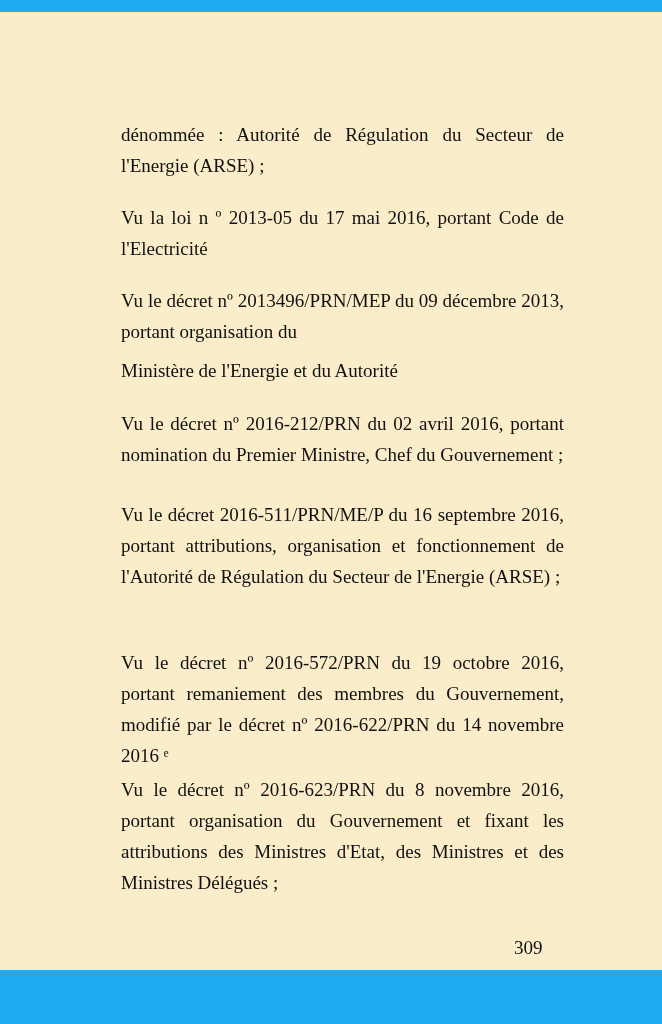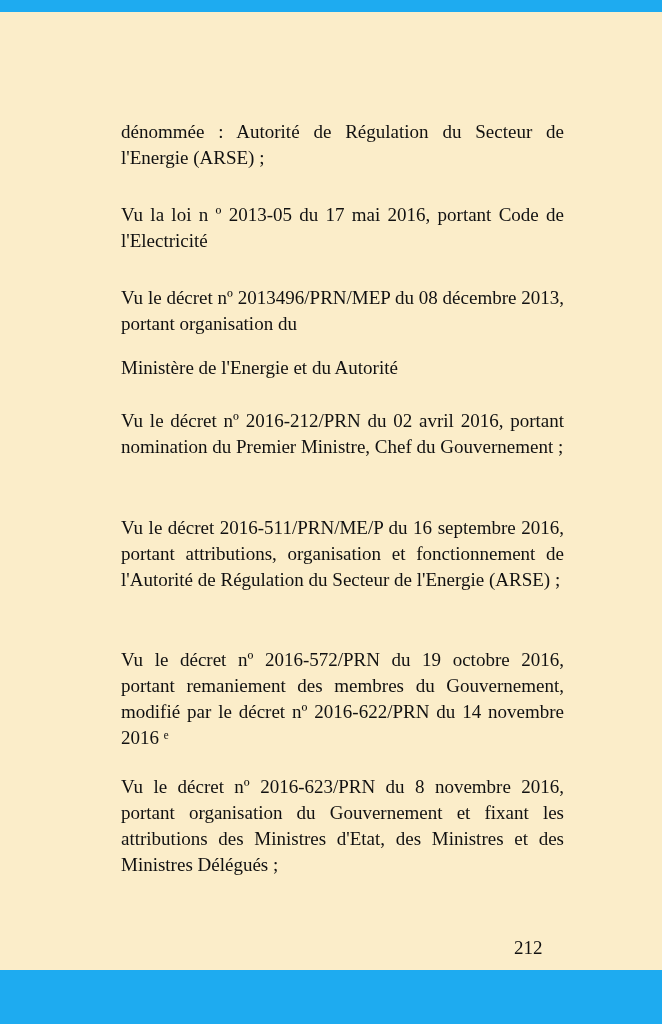--- a/index.html
+++ b/index.html
@@ -6,36 +6,36 @@
     body {
       width: 662px; height: 1024px; position: relative; overflow: hidden;
       background: #fbedc9;
       font-family: "Liberation Serif", "DejaVu Serif", serif;
       color: #111;
     }
     .top-bar { position: absolute; left: 0; top: 0; width: 662px; height: 12px; background: #1eabf0; }
     .bottom-bar { position: absolute; left: 0; top: 970px; width: 662px; height: 54px; background: #1eabf0; }
     .content { position: absolute; left: 121px; top: 119px; width: 443px; }
     .para {
-      font-size: 19px; line-height: 26px; text-align: justify;
+      font-size: 19px; line-height: 31px; text-align: justify;
       margin: 0; position: absolute; left: 0; width: 443px;
     }
     .page-number { position: absolute; left: 514px; top: 935px; font-size: 19px; line-height: 26px; }
   </style>
 </head>
 <body>
 
 <div class="top-bar"></div>
 
 <div class="content">
   <p class="para" style="top:0px">dénommée : Autorité de Régulation du Secteur de l'Energie (ARSE) ;</p>
   <p class="para" style="top:83px">Vu la loi n º 2013-05 du 17 mai 2016, portant Code de l'Electricité</p>
-  <p class="para" style="top:166px">Vu le décret nº 2013496/PRN/MEP du 08 décembre 2013, portant organisation du</p>
+  <p class="para" style="top:166px">Vu le décret nº 2013496/PRN/MEP du 09 décembre 2013, portant organisation du</p>
   <p class="para" style="top:236px">Ministère de l'Energie et du Autorité</p>
   <p class="para" style="top:289px">Vu le décret nº 2016-212/PRN du 02 avril 2016, portant nomination du Premier Ministre, Chef du Gouvernement ;</p>
-  <p class="para" style="top:396px">Vu le décret 2016-511/PRN/ME/P du 16 septembre 2016, portant attributions, organisation et fonctionnement de l'Autorité de Régulation du Secteur de l'Energie (ARSE) ;</p>
+  <p class="para" style="top:380px">Vu le décret 2016-511/PRN/ME/P du 16 septembre 2016, portant attributions, organisation et fonctionnement de l'Autorité de Régulation du Secteur de l'Energie (ARSE) ;</p>
   <p class="para" style="top:528px">Vu le décret nº 2016-572/PRN du 19 octobre 2016, portant remaniement des membres du Gouvernement, modifié par le décret nº 2016-622/PRN du 14 novembre 2016 ᵉ</p>
   <p class="para" style="top:655px">Vu le décret nº 2016-623/PRN du 8 novembre 2016, portant organisation du Gouvernement et fixant les attributions des Ministres d'Etat, des Ministres et des Ministres Délégués ;</p>
 </div>
 
-<div class="page-number">212</div>
+<div class="page-number">309</div>
 
 <div class="bottom-bar"></div>
 
 </body></html>

